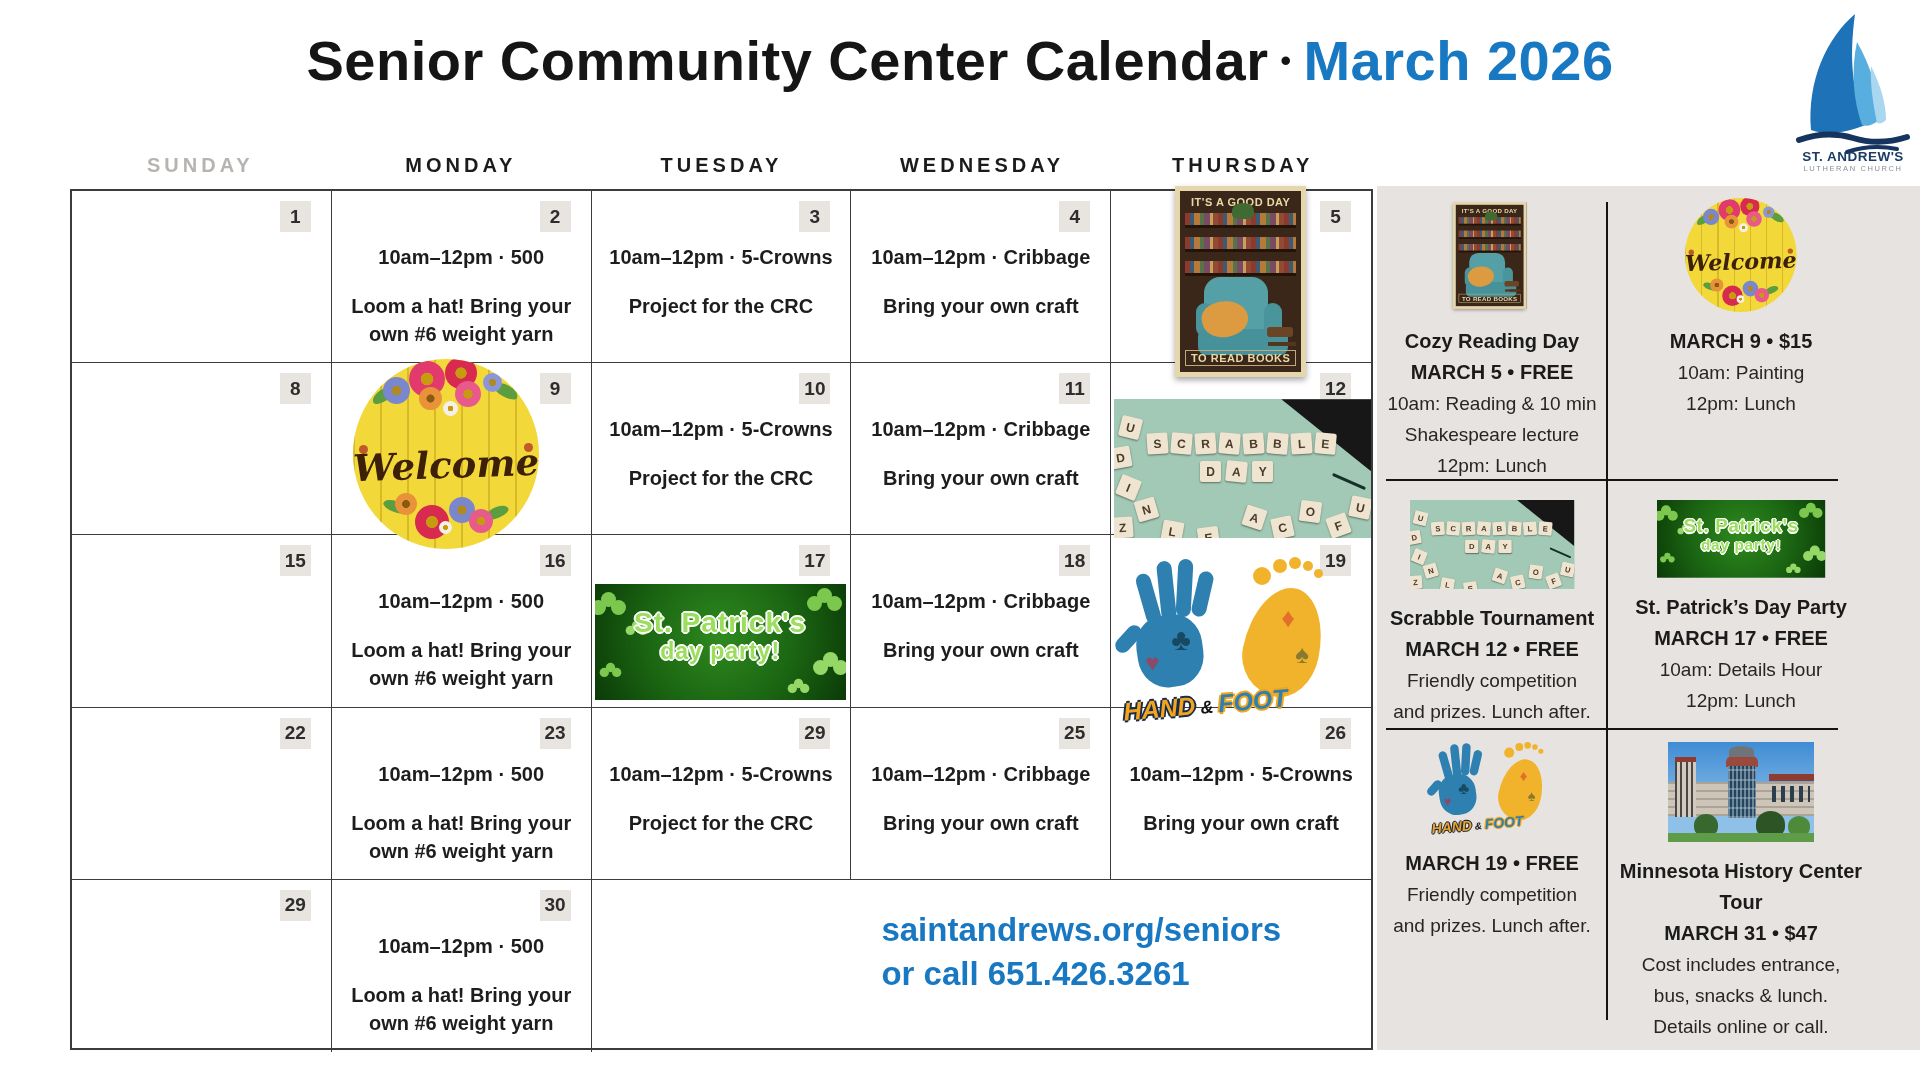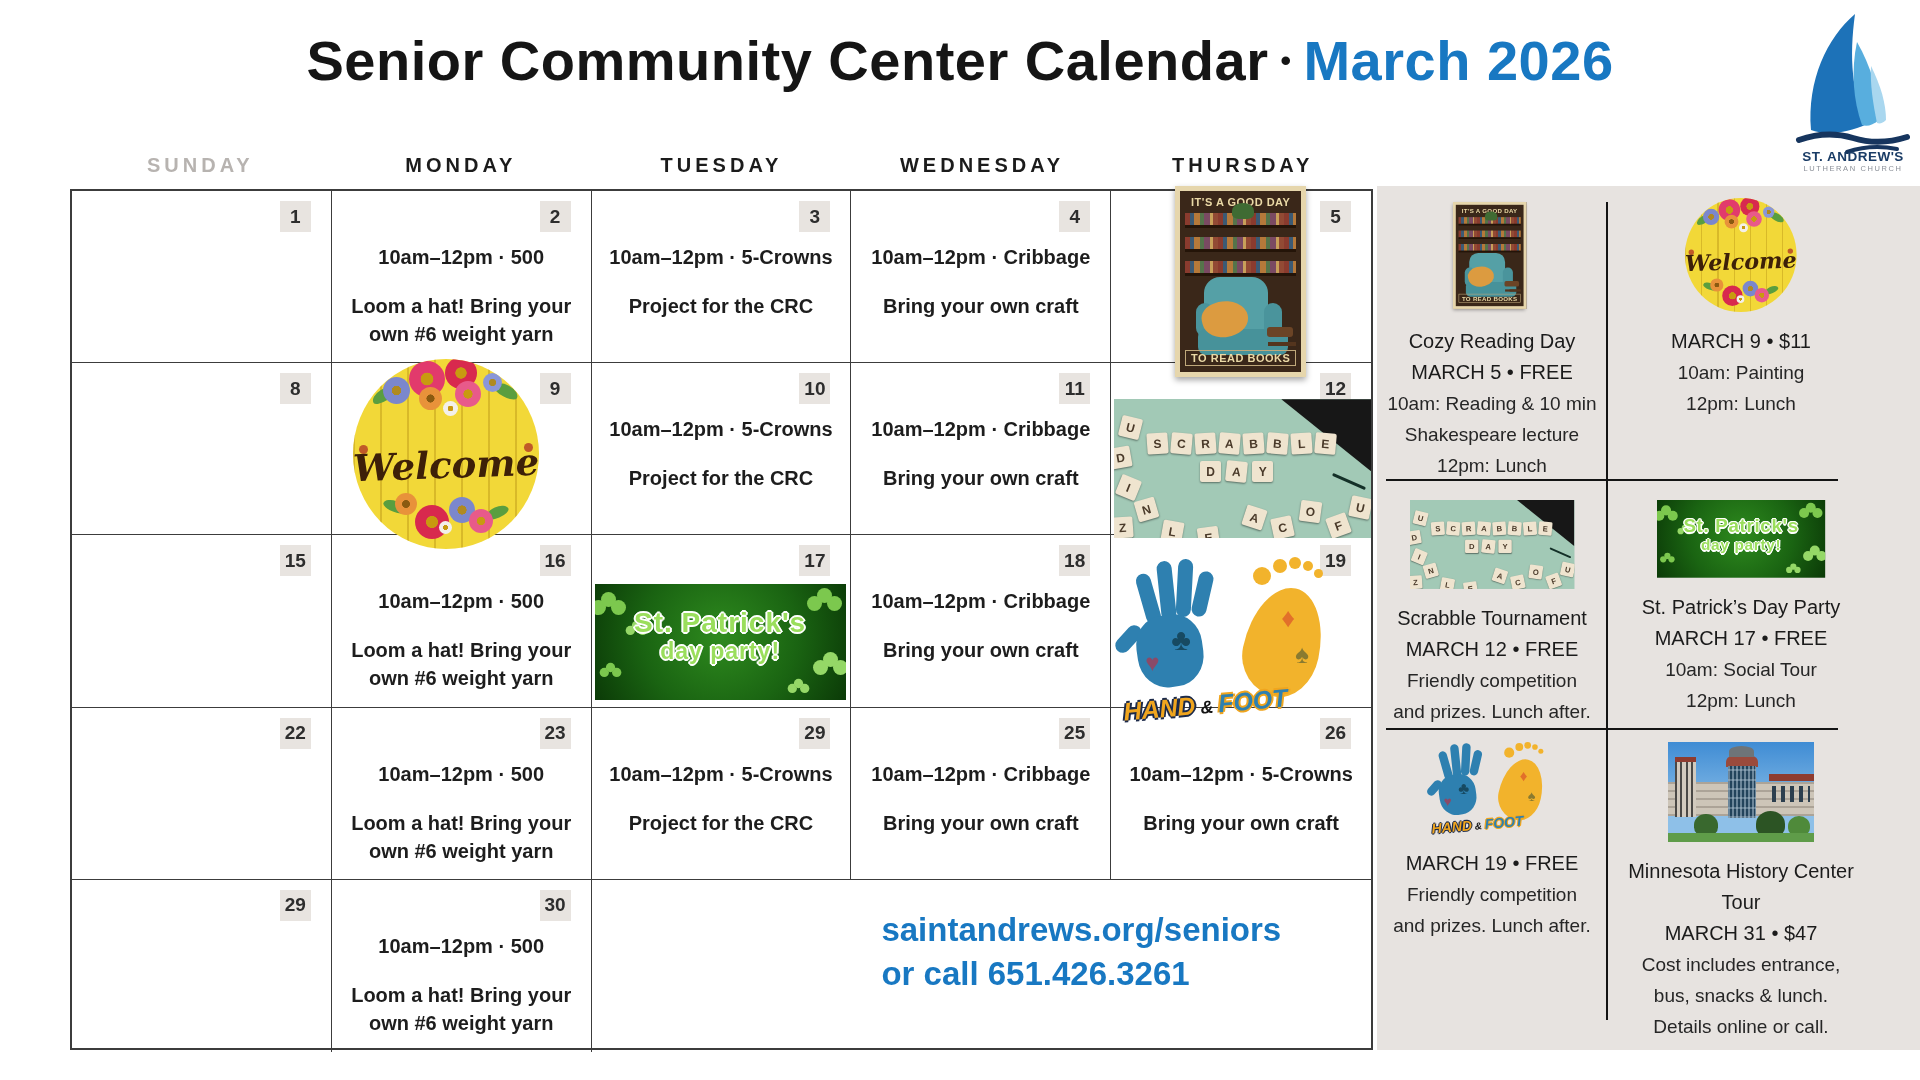--- a/index.html
+++ b/index.html
@@ -40,21 +40,21 @@
     line-height:44px; text-align:left; }
 
   
   #sidebar { position:absolute; left:1377px; top:186px; width:543px; height:864px;
     background:#e7e3e0; }
   .vdiv { position:absolute; left:229px; top:16px; width:2px; height:818px; background:#141414; }
   .hdiv { position:absolute; left:9px; width:452px; height:2px; background:#141414; }
   .event-card { position:absolute; display:flex; flex-direction:column; align-items:center;
     text-align:center; color:#1b1b1b; }
   .card-img-wrap { margin-bottom:14px; position:relative; }
-  .card-title, .card-date { font-size:20px; font-weight:400; line-height:31px; }
+  .card-title, .card-date { font-size:20px; font-weight:700; line-height:31px; }
   .card-body { font-size:19px; font-weight:400; line-height:31px; color:#262626; }
 
   
   .shrink { transform-origin:0 0; position:absolute; left:0; top:0; }
 
   
   .art-poster { width:131px; height:191px; background:#3a2719; border:5px solid #e6d6ac;
     box-shadow:0 3px 6px rgba(0,0,0,.35); position:relative; overflow:hidden; }
   .ap-top, .ap-bottom { position:absolute; left:0; right:0; text-align:center;
     font-size:11px; font-weight:700; color:#ead9a6; letter-spacing:.5px; white-space:nowrap; }
@@ -479,21 +479,21 @@
           <div class="fw" style="left:96px; top:138px; width:26px; height:26px; background:radial-gradient(circle,#b08a20 0 24%,#7b87cc 26%);"></div>
           <div class="fw" style="left:42px; top:134px; width:22px; height:22px; background:radial-gradient(circle,#8a5a10 0 24%,#e8923a 26%);"></div>
           <div class="fw" style="left:116px; top:150px; width:24px; height:24px; background:radial-gradient(circle,#c89a10 0 24%,#e85a8a 26%);"></div>
           <div class="fw" style="left:86px; top:162px; width:13px; height:13px; background:radial-gradient(circle,#c89a10 0 26%,#f3f0ea 28%);"></div>
           <div class="aw-dot" style="left:6px; top:86px;"></div>
           <div class="aw-dot" style="left:171px; top:84px;"></div>
           <div class="aw-text">Welcome</div>
         </div>
       </div>
     </div>
-    <div class="card-date">MARCH 9 • $11</div>
+    <div class="card-date">MARCH 9 • $15</div>
     <div class="card-body">
       <div>10am: Painting</div>
       <div>12pm: Lunch</div>
     </div>
   </div>
 
   <div class="event-card" style="left:0; top:314px; width:230px;">
     <div class="card-img-wrap" style="width:165px; height:89px;">
       <div class="shrink" style="transform:scale(0.64);">
         <div class="art-scrabble">
@@ -550,21 +550,21 @@
           <div class="sp-text">
             <div class="sp1">St. Patrick's</div>
             <div class="sp2">day party!</div>
           </div>
         </div>
       </div>
     </div>
     <div class="card-title">St. Patrick’s Day Party</div>
     <div class="card-date">MARCH 17 • FREE</div>
     <div class="card-body">
-      <div>10am: Social Tour</div>
+      <div>10am: Details Hour</div>
       <div>12pm: Lunch</div>
     </div>
   </div>
 
   <div class="event-card" style="left:2px; top:556px; width:226px;">
     <div class="card-img-wrap" style="width:128px; height:92px;">
       <div class="shrink" style="transform:scale(0.56);">
         <div class="art-handfoot">
           <div class="fg" style="left:4px; top:66px; height:32px; transform:rotate(42deg);"></div>
           <div class="fg" style="left:24px; top:16px; height:52px; transform:rotate(-16deg);"></div>

